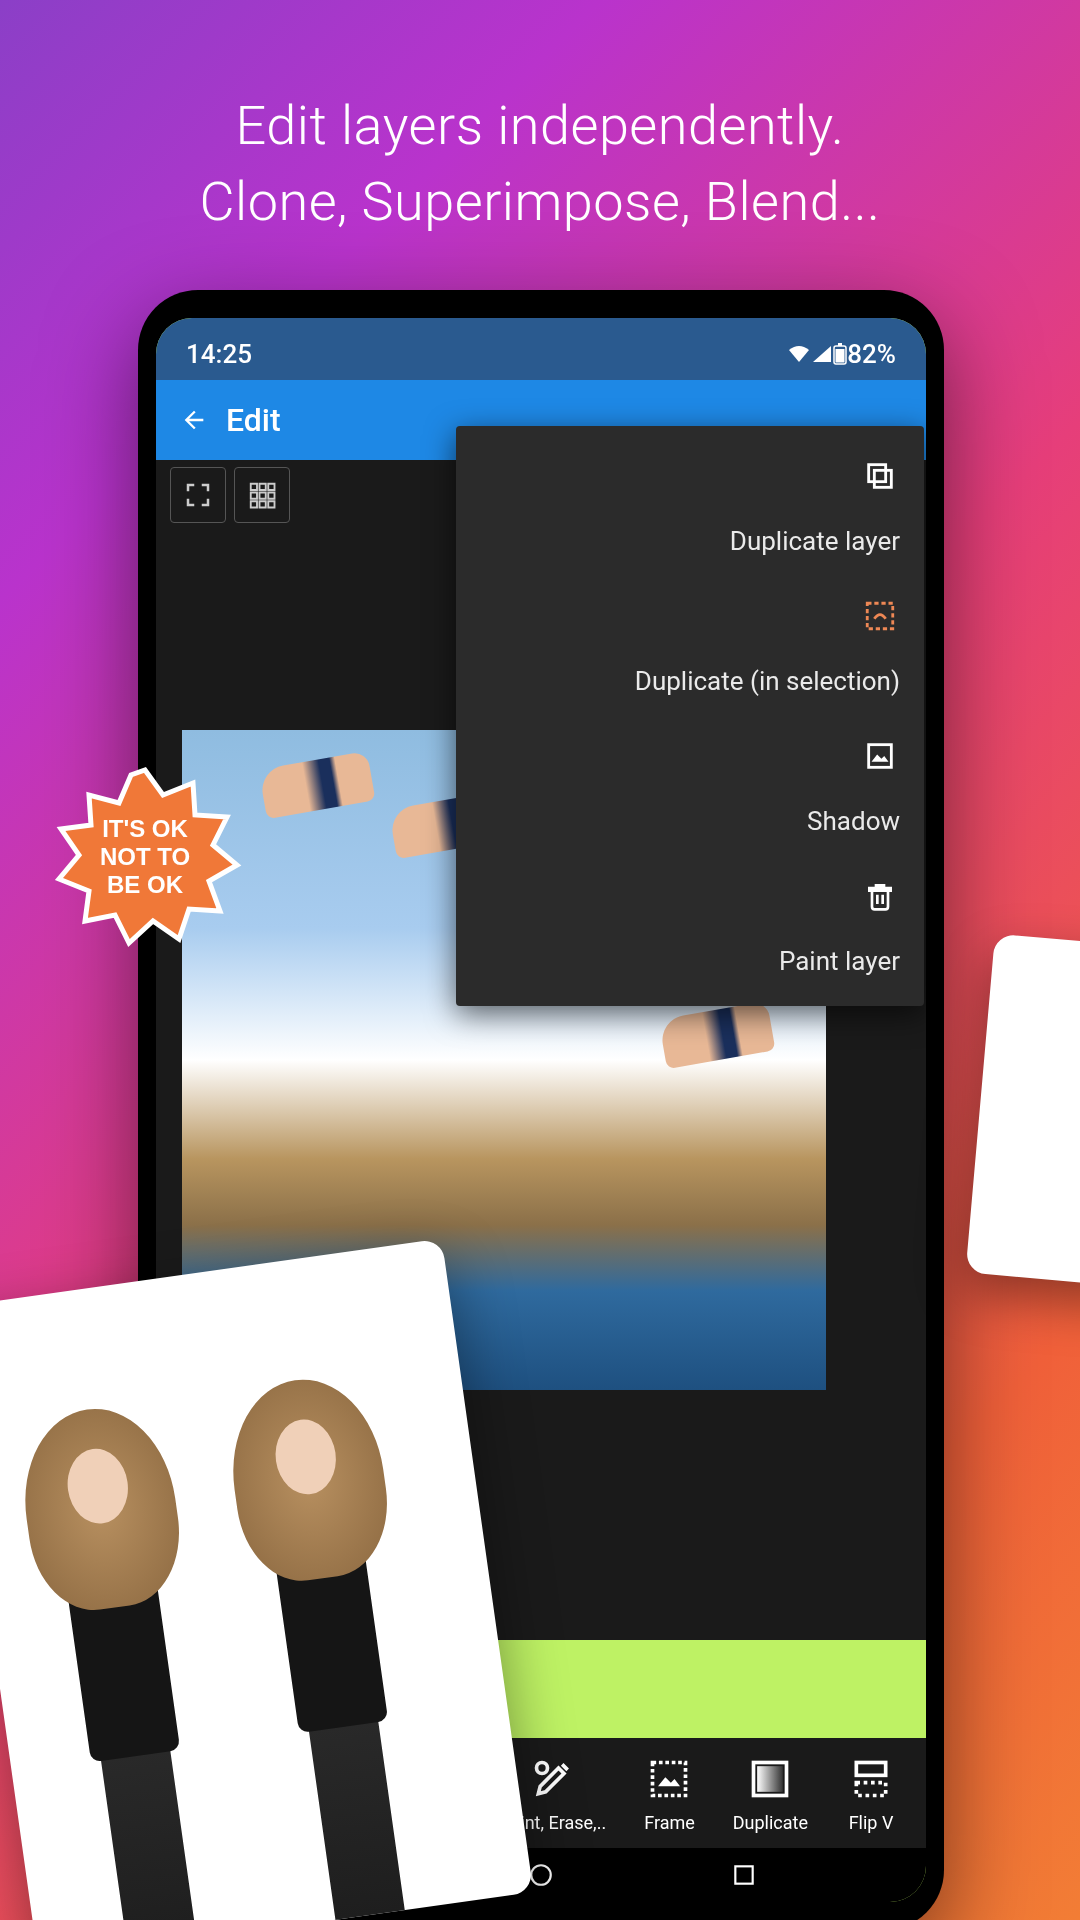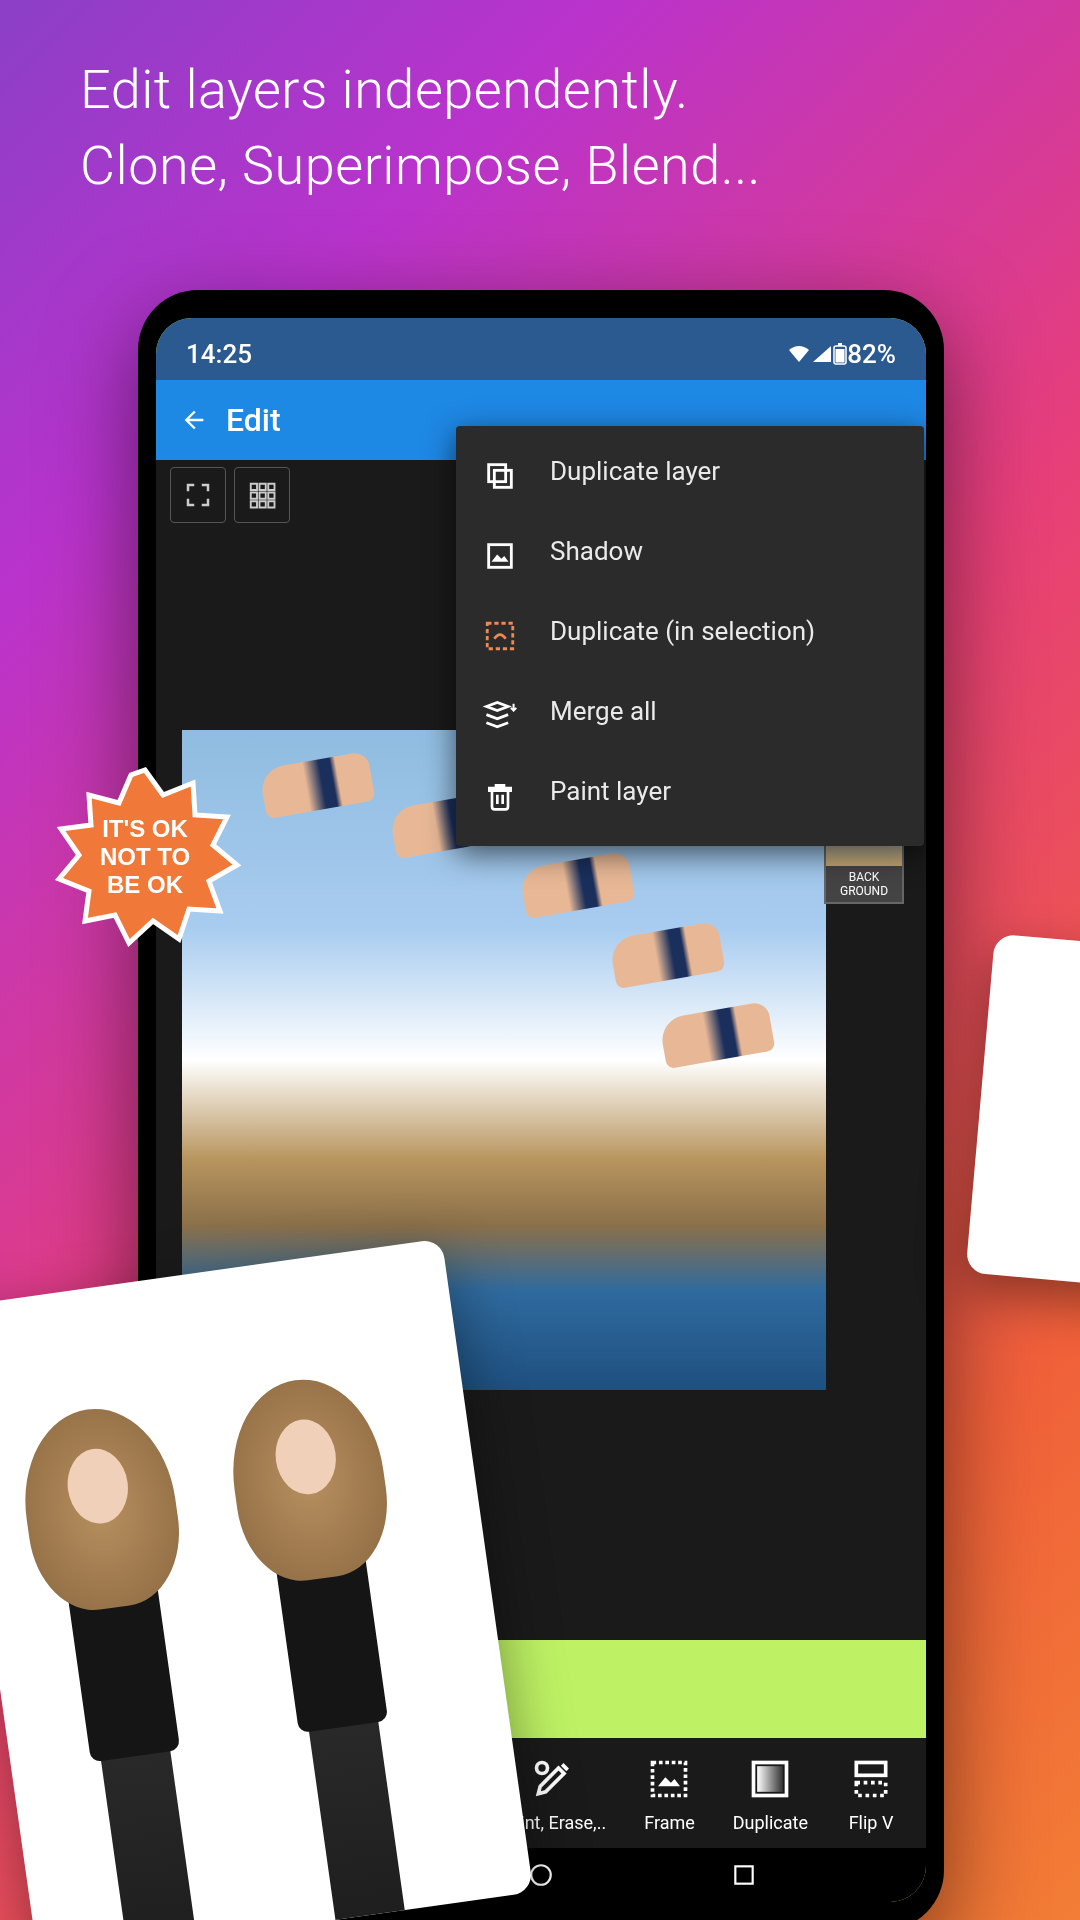--- a/index.html
+++ b/index.html
@@ -9,21 +9,22 @@
   background: linear-gradient(135deg, #8b3fc7 0%, #b933cc 20%, #e63e7a 50%, #f0603a 80%, #f27d35 100%);
   overflow: hidden;
   font-family: -apple-system, BlinkMacSystemFont, 'Segoe UI', Roboto, sans-serif;
   position: relative;
 }
 
 .marketing-text {
   color: #fff;
   font-size: 54px;
   font-weight: 300;
-  padding: 52px 80px 0;
+  text-align: center;
+  padding: 88px 80px 0;
   line-height: 1.4;
   letter-spacing: 0.5px;
 }
 
 .phone-frame {
   position: absolute;
   top: 290px;
   left: 138px;
   width: 806px;
   height: 1640px;
@@ -137,25 +138,26 @@
   left: 300px;
   width: 468px;
   background: #2b2b2b;
   border-radius: 4px;
   box-shadow: 0 8px 30px rgba(0,0,0,0.6);
   padding: 10px 0;
   z-index: 10;
 }
 .menu-item {
   display: flex;
-  align-items: flex-start;
+  align-items: flex-end;
   gap: 30px;
   padding: 20px 24px;
   color: #eaeaea;
   font-size: 26px;
+  flex-direction: column;
 }
 .menu-icon {
   width: 40px;
   height: 40px;
   display: flex;
   align-items: center;
   justify-content: center;
   flex-shrink: 0;
 }
 
@@ -314,43 +316,34 @@
             <svg width="34" height="34" viewBox="0 0 24 24">
               <rect x="8" y="8" width="12" height="12" fill="none" stroke="#fff" stroke-width="2"></rect>
               <rect x="4" y="4" width="12" height="12" fill="none" stroke="#fff" stroke-width="2"></rect>
             </svg>
           </span>
         <span>Duplicate layer</span>
       </div>
       <div class="menu-item">
         <span class="menu-icon">
             <svg width="34" height="34" viewBox="0 0 24 24">
-              <rect x="4" y="4" width="16" height="16" fill="none" stroke="#fff" stroke-width="2"></rect>
-              <path d="M6 16l4-5 3 3 2-2 3 4z" fill="#fff"></path>
-            </svg>
-          </span>
-        <span>Shadow</span>
+              <rect x="3" y="3" width="18" height="18" fill="none" stroke="#e85" stroke-width="2" stroke-dasharray="3 2"></rect>
+              <path d="M8 14q4-6 8 0" fill="none" stroke="#e85" stroke-width="2"></path>
+            </svg>
+          </span>
+        <span>Duplicate (in selection)</span>
       </div>
       <div class="menu-item">
         <span class="menu-icon">
             <svg width="34" height="34" viewBox="0 0 24 24">
-              <rect x="3" y="3" width="18" height="18" fill="none" stroke="#e85" stroke-width="2" stroke-dasharray="3 2"></rect>
-              <path d="M8 14q4-6 8 0" fill="none" stroke="#e85" stroke-width="2"></path>
-            </svg>
-          </span>
-        <span>Duplicate (in selection)</span>
-      </div>
-      <div class="menu-item">
-        <span class="menu-icon">
-            <svg width="38" height="38" viewBox="0 0 28 24">
-              <path d="M4 5l8-3 8 3-8 3z M4 11l8 3 8-3 M4 17l8 3 8-3" fill="none" stroke="#fff" stroke-width="2"></path>
-              <path d="M24 3v5m-2-2l2 2 2-2" fill="none" stroke="#fff" stroke-width="1.5"></path>
-            </svg>
-          </span>
-        <span>Merge all</span>
+              <rect x="4" y="4" width="16" height="16" fill="none" stroke="#fff" stroke-width="2"></rect>
+              <path d="M6 16l4-5 3 3 2-2 3 4z" fill="#fff"></path>
+            </svg>
+          </span>
+        <span>Shadow</span>
       </div>
       <div class="menu-item">
         <span class="menu-icon">
             <svg width="32" height="32" viewBox="0 0 24 24">
               <path d="M6 7h12v13a2 2 0 01-2 2H8a2 2 0 01-2-2V7zm3-3h6v2H9zM4 6h16v2H4zM10 11v7m4-7v7" fill="none" stroke="#fff" stroke-width="2"></path>
             </svg>
           </span>
         <span>Paint layer</span>
       </div>
     </div>

